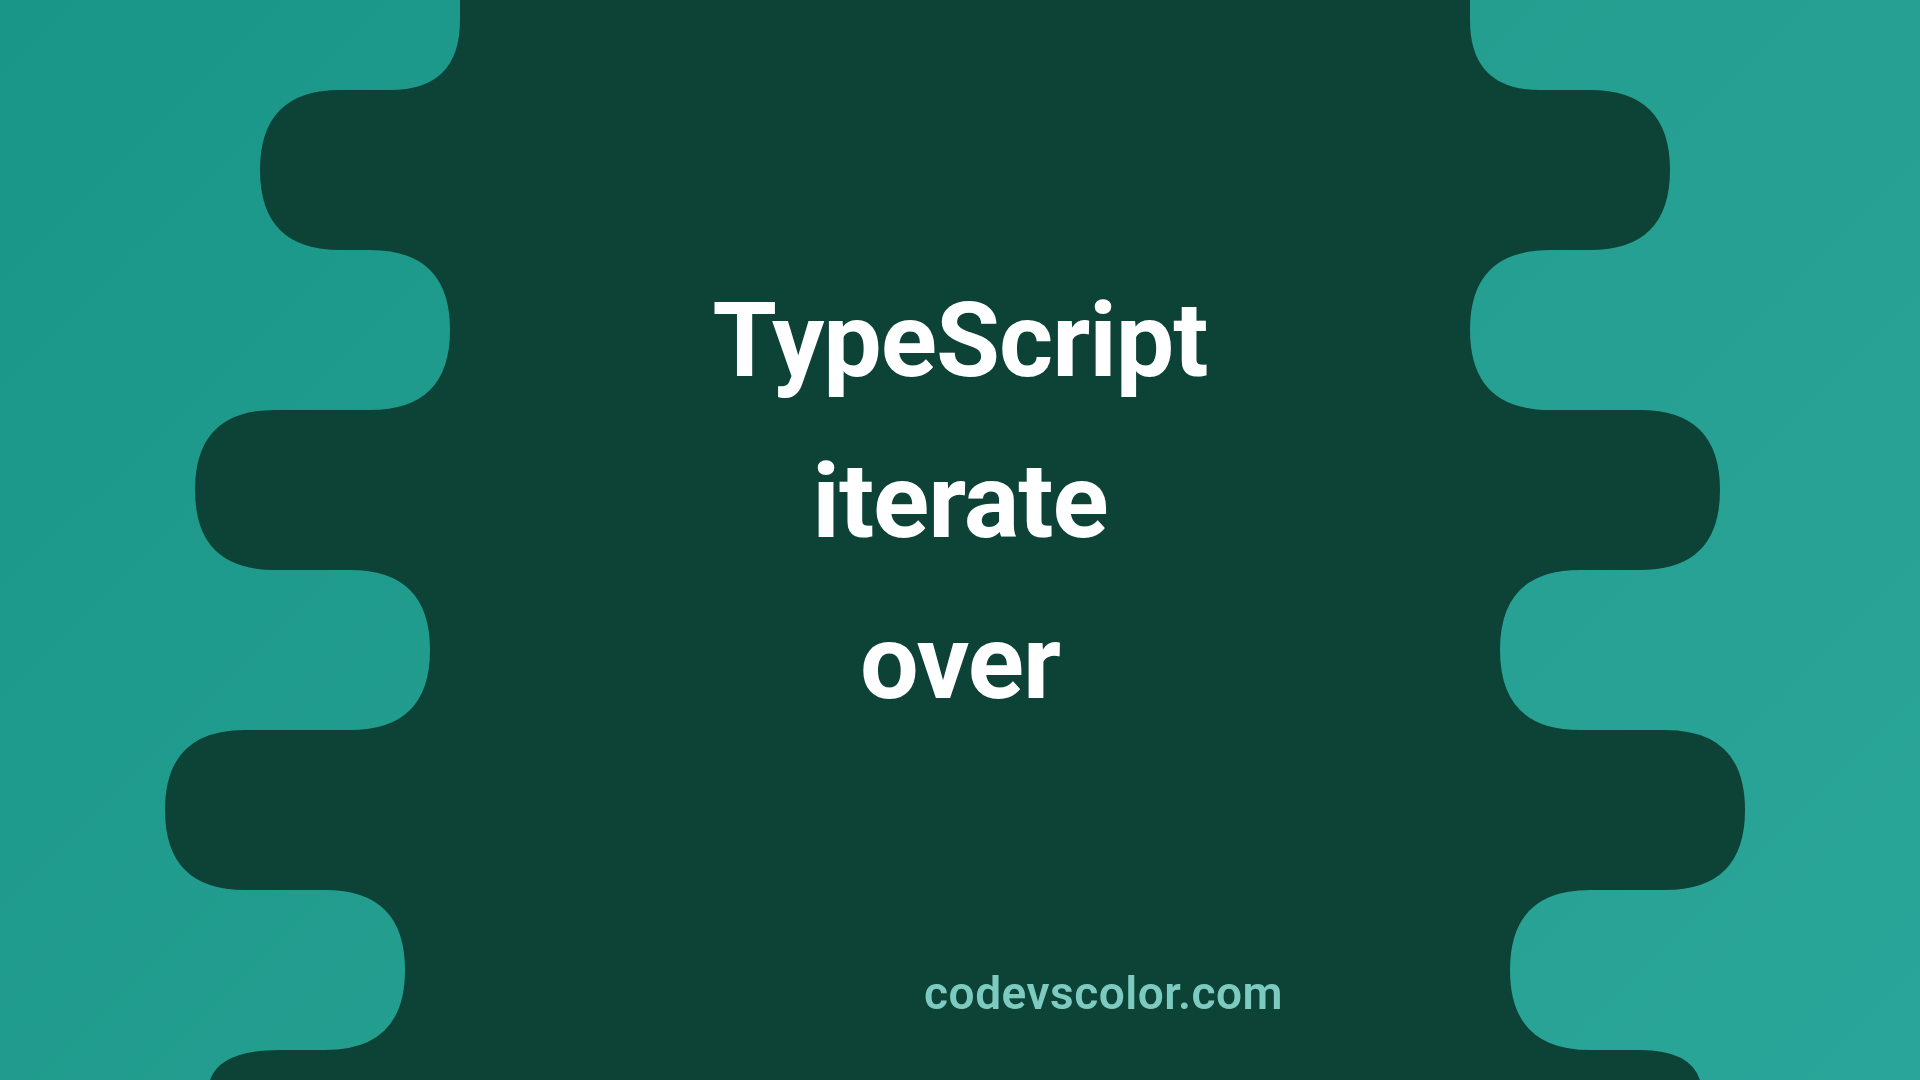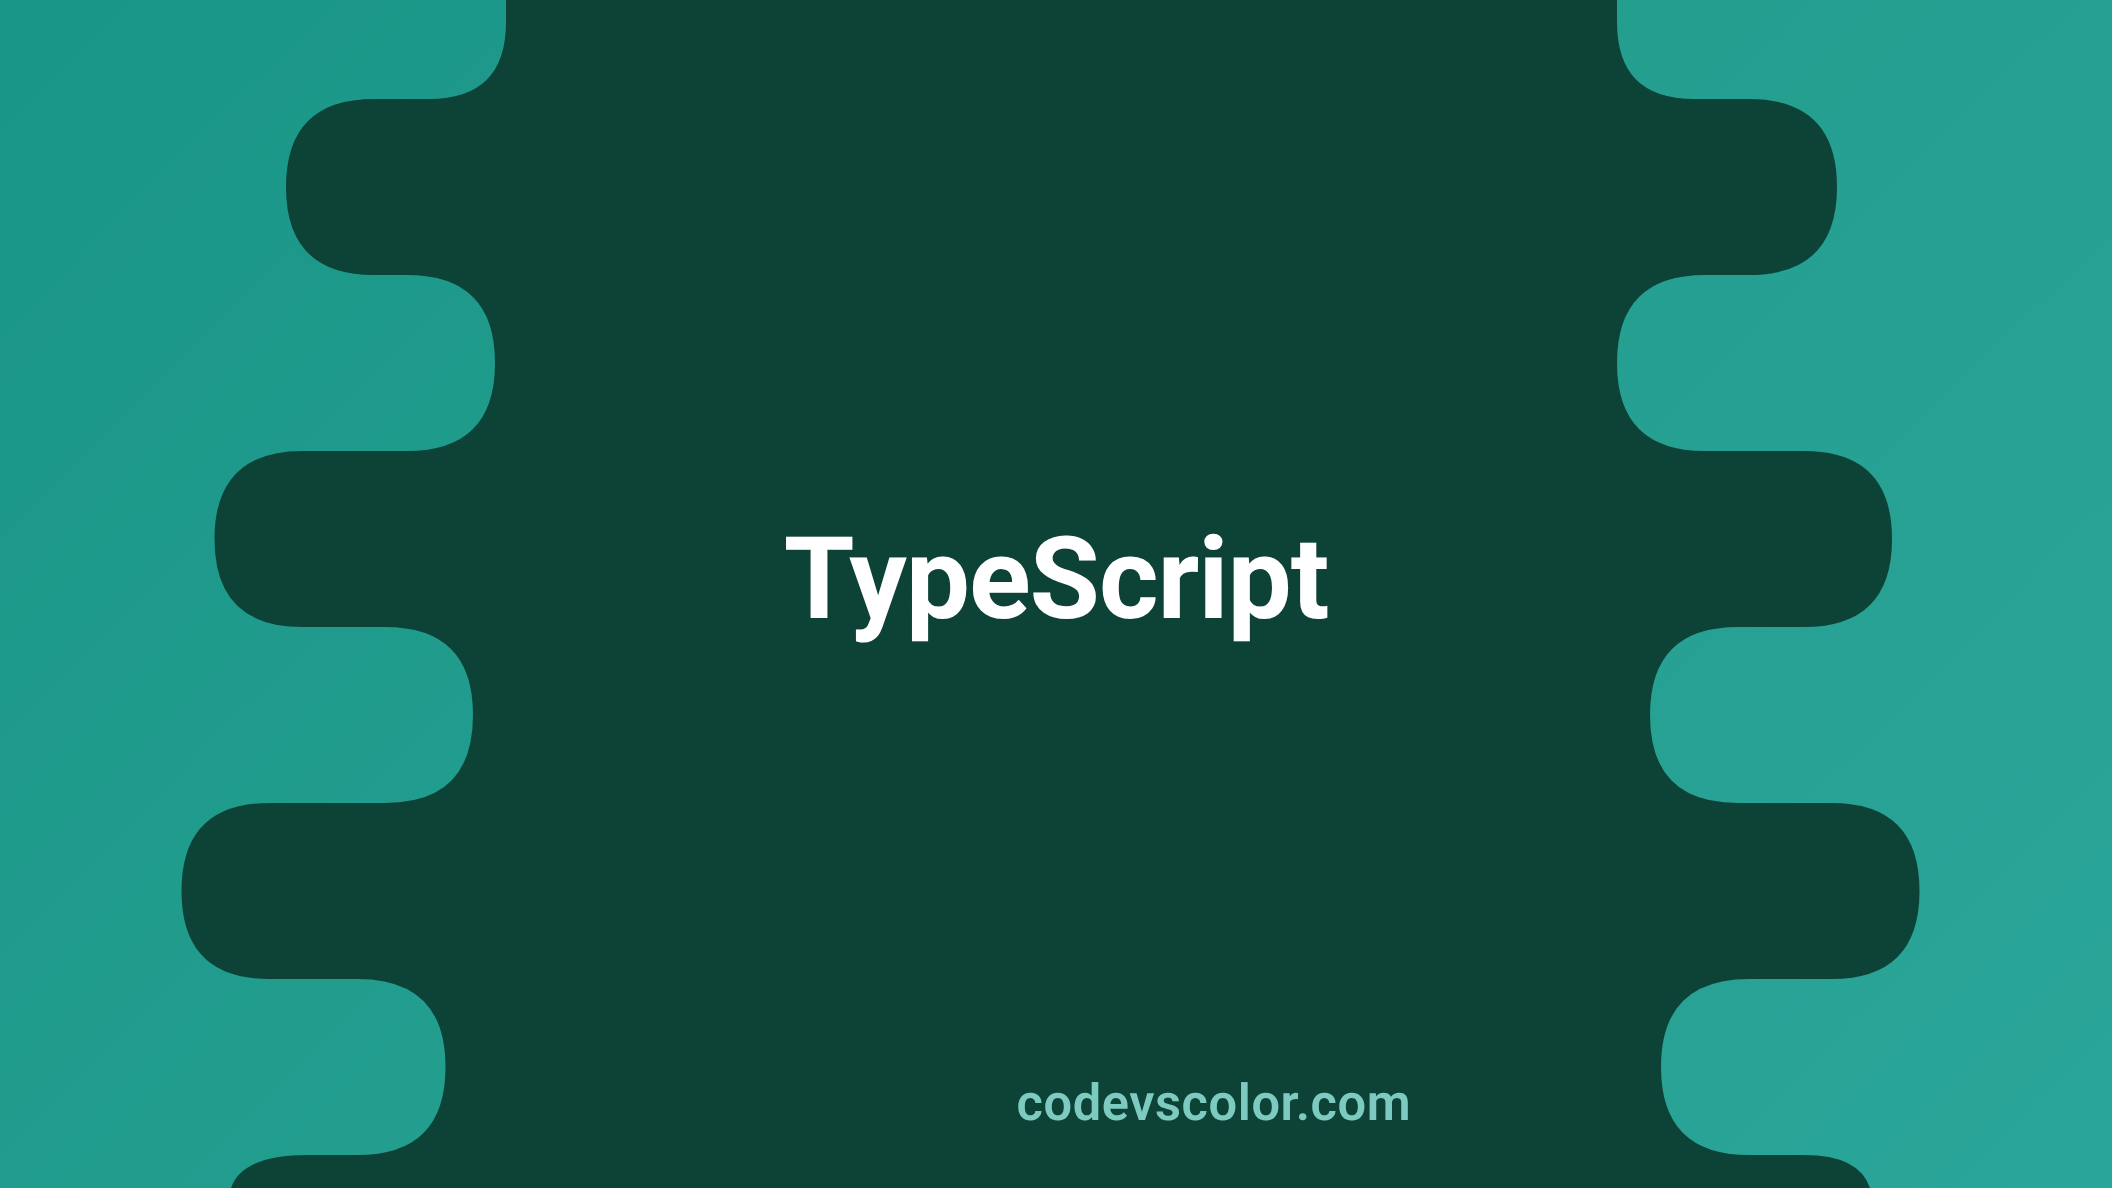--- a/index.html
+++ b/index.html
@@ -36,21 +36,21 @@
       z-index: 10;
     }
     .title-line {
       font-size: 104px;
       font-weight: 700;
       line-height: 1.55;
       letter-spacing: -1px;
     }
     .credit {
       position: absolute;
-      bottom: 50px;
+      bottom: 60px;
       left: 50%;
       transform: translateX(-10%);
       font-size: 46px;
       font-weight: 600;
       color: #7dcbc0;
       z-index: 10;
       letter-spacing: 0.5px;
     }
   </style>
 </head>
@@ -105,15 +105,17 @@
       L 1540,90
       Q 1470,90 1470,20
       L 1470,0
       Z
     "></path>
   </svg>
 </div>
 
 <div class="content">
   <div class="title-line">TypeScript</div>
+  <div class="title-line">iterate</div>
+  <div class="title-line">over</div>
 </div>
 
 <div class="credit">codevscolor.com</div>
 
 </body></html>

